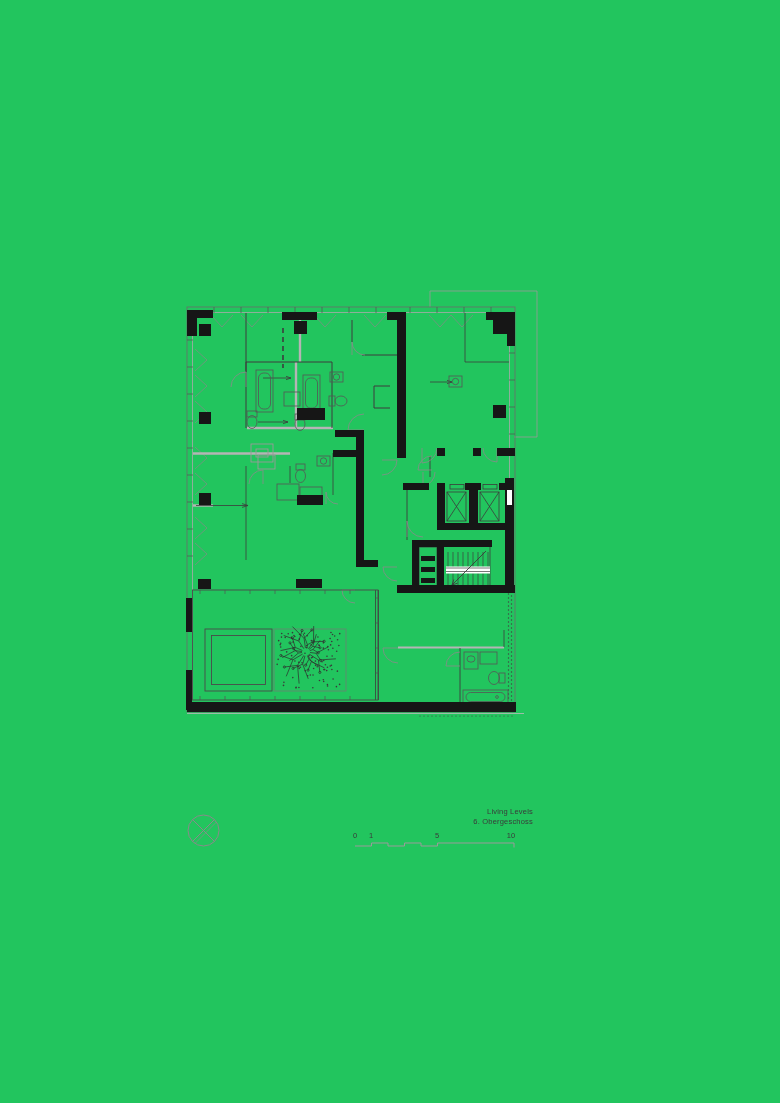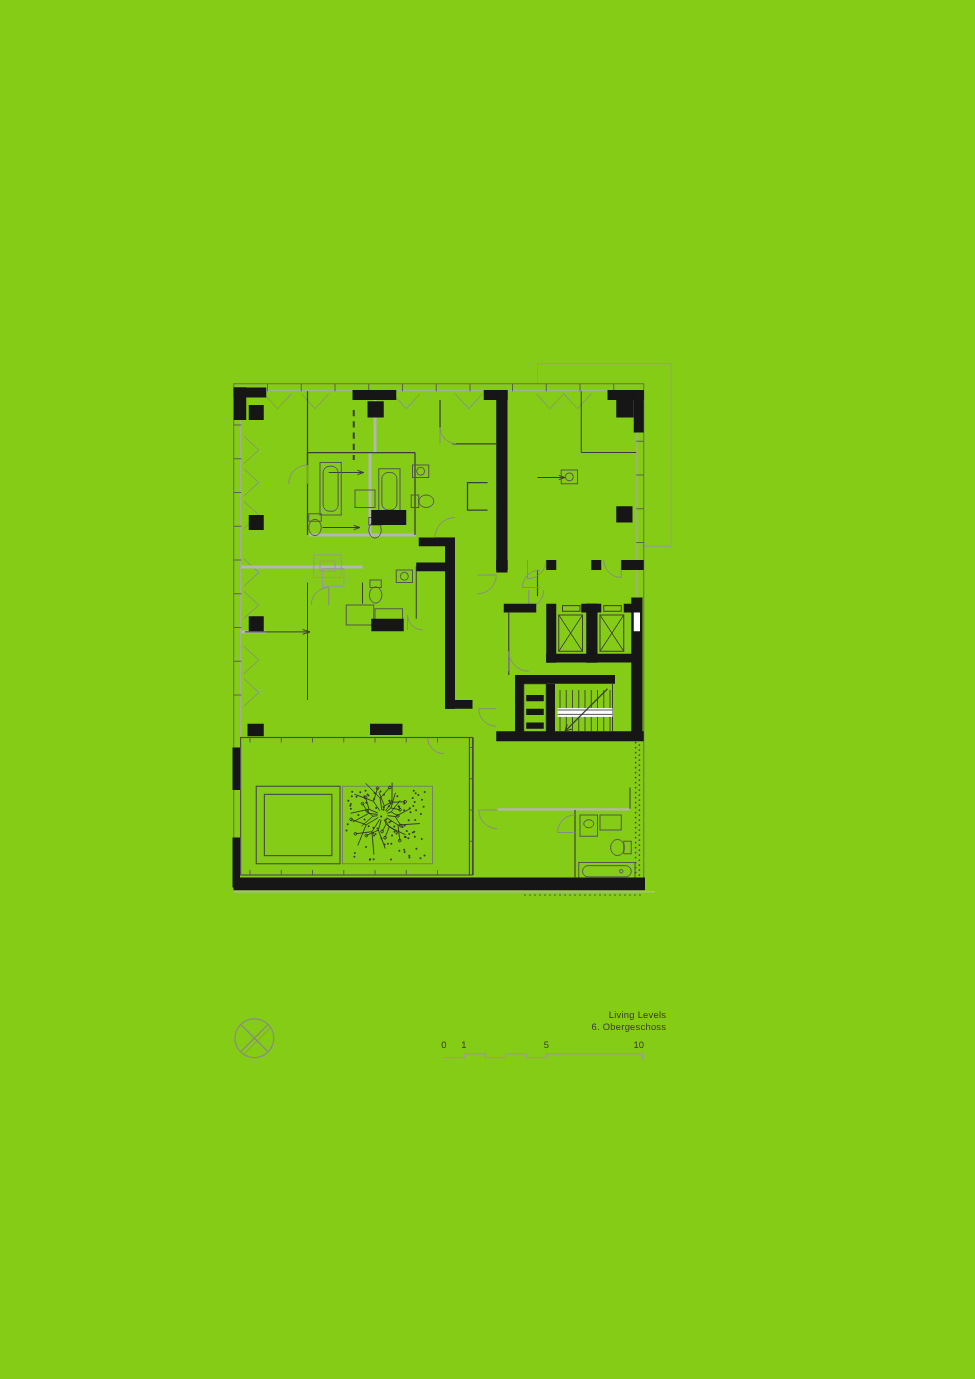--- a/index.html
+++ b/index.html
@@ -1,16 +1,16 @@
 <!DOCTYPE html>
 <html><head>
 <meta charset="utf-8">
 <style>
   html,body{margin:0;padding:0;background:#ffffff;}
-  .canvas{position:relative;width:780px;height:1103px;background:#84cc16;overflow:hidden;
+  .canvas{position:relative;width:780px;height:1103px;background:#22c55e;overflow:hidden;
           font-family:"Liberation Sans",sans-serif;}
   .plan-svg{position:absolute;left:0;top:0;}
   .title-block{position:absolute;left:380px;top:807px;width:153px;text-align:right;
                font-size:7.5px;line-height:9.5px;color:#3a3a3a;letter-spacing:.2px;}
   .scale-label{position:absolute;font-size:7.5px;color:#3a3a3a;transform:translateX(-50%);top:831px;}
 </style>
 </head>
 <body>
 
 <div class="canvas">

